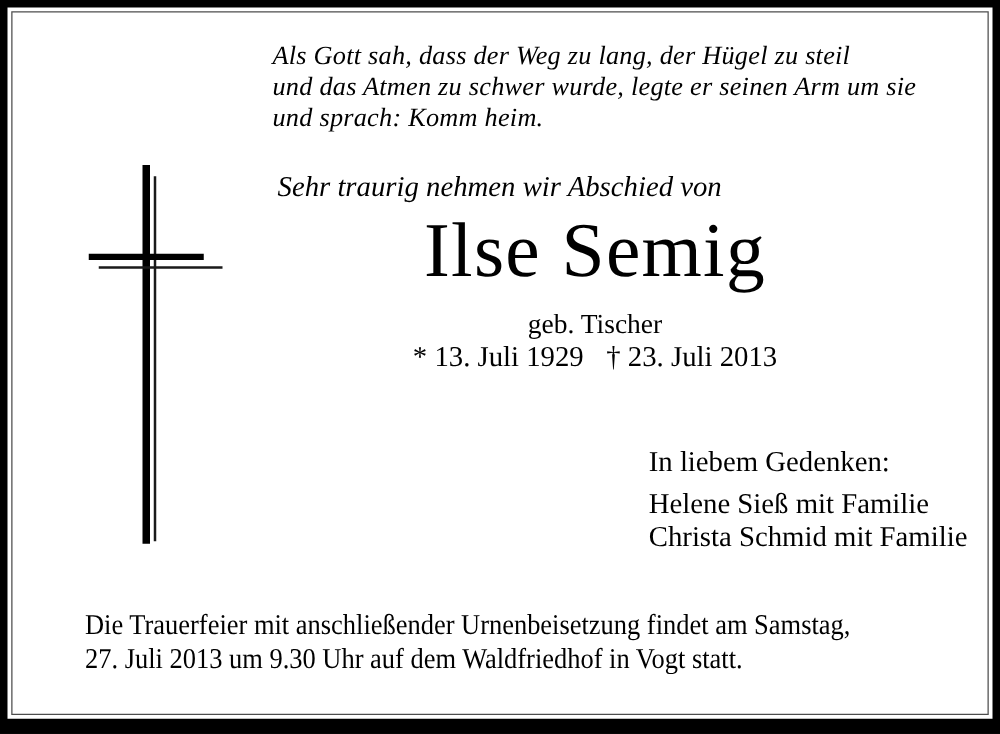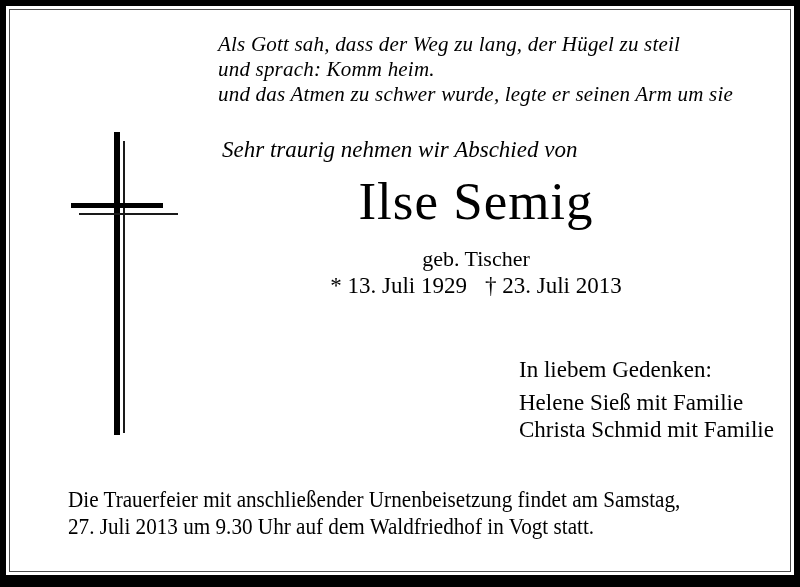--- a/index.html
+++ b/index.html
@@ -47,21 +47,21 @@
     white-space: nowrap;
     font-style: italic;
   }
   .center-col {
     left: 152px; width: 648px;
     text-align: center;
     white-space: nowrap;
   }
   .name {
     top: 170px;
-    font-size: 53px;
+    font-size: 62px;
     font-weight: normal;
     letter-spacing: 1px;
     line-height: 62px;
   }
   .maiden {
     top: 246px;
     font-size: 22px;
   }
   .dates {
     top: 273px;
@@ -96,22 +96,22 @@
 
   <div class="cross">
     <div class="bar v-thick"></div>
     <div class="bar v-thin"></div>
     <div class="bar h-thick"></div>
     <div class="bar h-thin"></div>
   </div>
 
   <div class="abs quote">
     <div>Als Gott sah, dass der Weg zu lang, der Hügel zu steil</div>
+    <div>und das Atmen zu schwer wurde, legte er seinen Arm um sie</div>
     <div>und sprach: Komm heim.</div>
-    <div>und das Atmen zu schwer wurde, legte er seinen Arm um sie</div>
   </div>
 
   <div class="abs intro">Sehr traurig nehmen wir Abschied von</div>
 
   <h1 class="abs center-col name">Ilse Semig</h1>
 
   <div class="abs center-col maiden">geb. Tischer</div>
 
   <div class="abs center-col dates">
     <span>* 13. Juli 1929</span><span class="death">† 23. Juli 2013</span>

